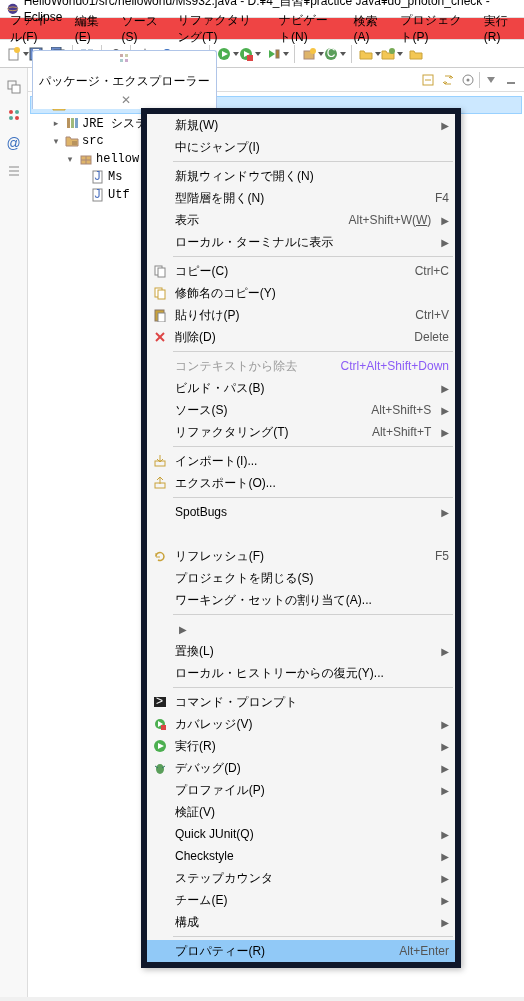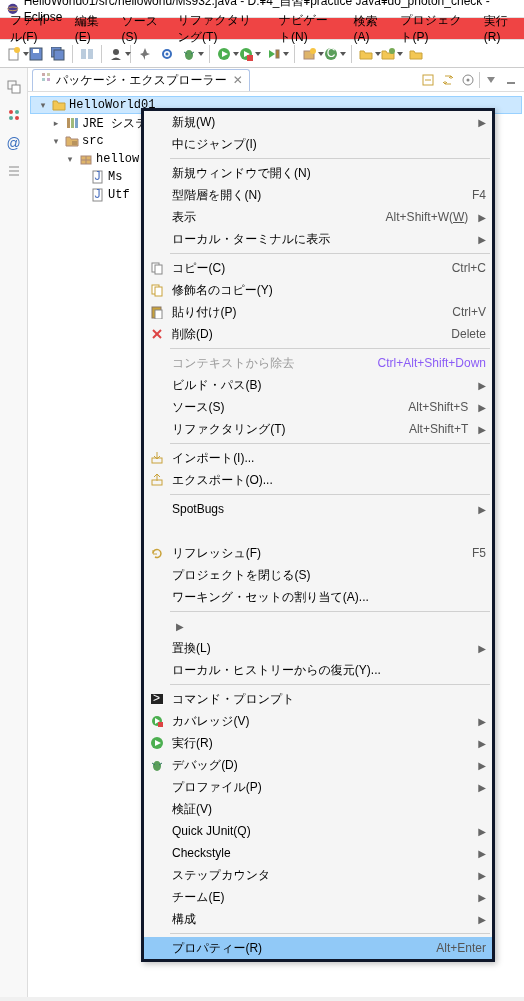--- a/index.html
+++ b/index.html
@@ -11,31 +11,31 @@
 .toolbar { background: #fff; display: flex; gap: 2px; padding: 2px 4px; height: 28px; align-items: center; border-bottom: 1px solid #ccc; }
 .tbtn { width: 20px; height: 20px; display: inline-flex; align-items: center; justify-content: center; position: relative; }
 .tbtn.drop::after { content:""; border-left:3px solid transparent; border-right:3px solid transparent; border-top:4px solid #555; position:absolute; right:-5px; top:8px; }
 .tbtn + .tbtn.drop, .tbtn.drop + .tbtn.drop { margin-right:6px; }
 .tsep { width:1px; height:18px; background:#ccc; margin:0 2px; }
 .main { display:flex; height:calc(1001px - 72px); background:#fff; }
 .leftstrip { width:28px; background:#f8f8f8; border-right:1px solid #ddd; display:flex; flex-direction:column; align-items:center; gap:10px; padding-top:10px; }
 .leftstrip div { width:18px; height:18px; display:flex; align-items:center; justify-content:center; }
 .explorer { flex:1; background:#fff; display:flex; flex-direction:column; }
 .panelhdr { display:flex; align-items:center; padding:2px 4px; border-bottom:1px solid #ddd; height:24px; position:relative; }
-.panelhdr .tab { display:flex; align-items:center; gap:3px; padding:2px 6px; background:#fff; border:1px solid #b0c5e8; border-bottom:none; border-radius:3px 3px 0 0; }
+.panelhdr .tab { display:flex; align-items:center; gap:3px; padding:2px 6px; background:#fff; border:1px solid #b0c5e8; border-bottom:none; border-radius:3px 3px 0 0;flex-direction:column; }
 .panelhdr .rightbtns { margin-left:auto; display:flex; gap:2px; align-items:center; }
 .panelhdr .rightbtns div { width:18px; height:18px; display:flex; align-items:center; justify-content:center; }
 .tree { padding:4px 2px; }
 .treerow { display:flex; align-items:center; height:18px; gap:2px; }
 .treerow.selected { background:#cce8ff; border:1px solid #99d1ff; }
 .twisty { width:12px; text-align:center; color:#666; font-size:9px; cursor:default; }
 .ticon { width:16px; height:16px; display:inline-flex; align-items:center; justify-content:center; }
 .tlabel { white-space:nowrap;font-family:Liberation Mono, monospace; }
 .indent { display:inline-block; }
-.ctxmenu { position:absolute; left:141px; top:108px; width:354px; background:#f5f5f5; border:3px solid #0f172a; box-shadow:2px 2px 6px rgba(0,0,0,.25); }
+.ctxmenu { position:absolute; left:141px; top:108px; width:320px; background:#f5f5f5; border:6px solid #0f172a; box-shadow:2px 2px 6px rgba(0,0,0,.25); }
 .mrow { display:flex; align-items:center; height:22px; padding:0 6px 0 4px; gap:6px; }
 .mrow.highlight { background:#91c9f7;align-items:center; }
 .mrow.disabled { color:#9a9a9a; }
 .micon { width:18px; height:18px; display:inline-flex; align-items:center; justify-content:center; flex-shrink:0; }
 .mlabel { flex:1; }
 .mshort { color:#555; margin-left:auto; padding-left:10px; }
 .mrow.disabled .mshort { color:#8b5cf6; }
 .marrow { color:#666; padding-left:4px; font-size:10px; }
 .msep { height:1px; background:#d0d0d0; margin:3px 2px 3px 26px; }
 

